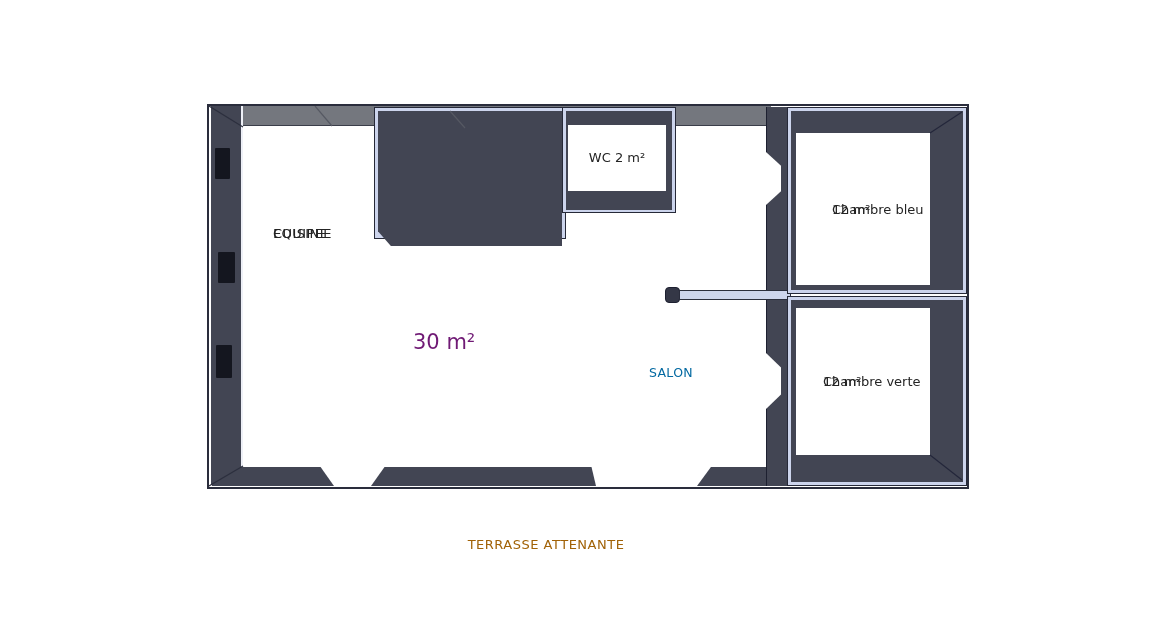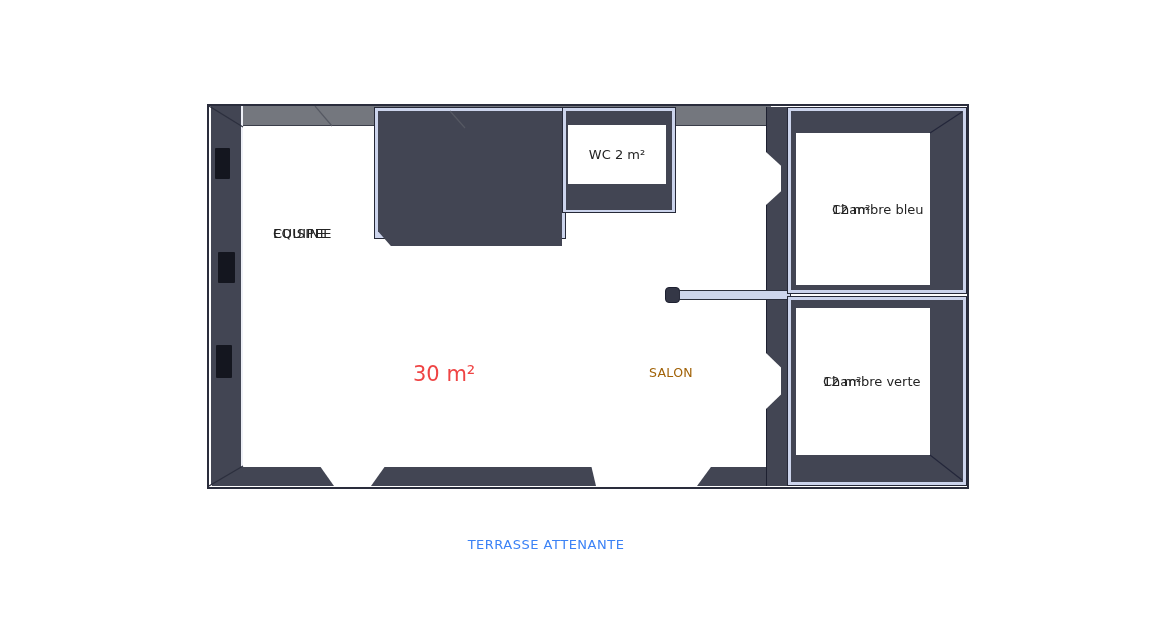--- a/index.html
+++ b/index.html
@@ -40,21 +40,21 @@
   
   .roombox { border:1px solid #262938; }
 
   .sdb-frame { left:165px; top:1px; width:192px; height:132px; }
   .sdb-dark  { left:169px; top:5px; width:184px; height:135px;
                clip-path:polygon(0 0,100% 0,100% 100%,7% 100%,0 89%); }
   .sdb-inner { left:189px; top:22px; width:158px; height:104px; }
 
   .wc-frame { left:353px; top:1px; width:114px; height:106px; }
   .wc-dark  { left:357px; top:5px; width:106px; height:99px; }
-  .wc-inner { left:359px; top:19px; width:98px; height:59px; }
+  .wc-inner { left:359px; top:19px; width:98px; height:66px; }
 
   
   .divider-wall { left:557px; top:1px; width:24px; height:379px; border-left:1px solid #1d2030; }
   .notch { background:#ffffff; width:15px; left:557px;
            clip-path:polygon(0 0, 100% 26%, 100% 74%, 0 100%); }
   .notch-1 { top:46px;  height:53px; }
   .notch-2 { top:247px; height:56px; }
 
   
   .door-cap { left:456px; top:181px; width:15px; height:16px; background:#343746;
@@ -69,25 +69,25 @@
   .verte-frame { left:578px; top:190px; width:180px; height:190px; }
   .verte-dark  { left:582px; top:194px; width:172px; height:182px; }
   .verte-inner { left:587px; top:202px; width:134px; height:147px; justify-content:flex-start;text-decoration:underline; }
 
   .room-label { font-size:13px; line-height:18px; color:#242424; }
   .bed-label  { padding-left:27px; font-size:13px; line-height:21px; color:#242424; }
 
   
   .kitchen-label { left:64px;  top:119px; font-size:13px; line-height:18px;
                    letter-spacing:0.4px; color:#242424; }
-  .area-label    { left:204px; top:224px; font-size:21px; color:#ef4444;margin-top:32px; }
-  .salon-label   { left:440px; top:259px; font-size:12.5px; letter-spacing:0.3px; color:#a16207; }
+  .area-label    { left:204px; top:224px; font-size:21px; color:#701a75; }
+  .salon-label   { left:440px; top:259px; font-size:12.5px; letter-spacing:0.3px; color:#0369a1; }
 
   .terrace-label { position:absolute; left:416px; top:537px; width:260px; text-align:center;
-                   font-size:13px; letter-spacing:0.5px; color:#3b82f6; }
+                   font-size:13px; letter-spacing:0.5px; color:#a16207; }
 
   .accents { left:0; top:0; width:762px; height:381px; pointer-events:none; }
 </style>
 </head>
 <body>
 
 <div class="stage">
 
   <div class="plan">
 

